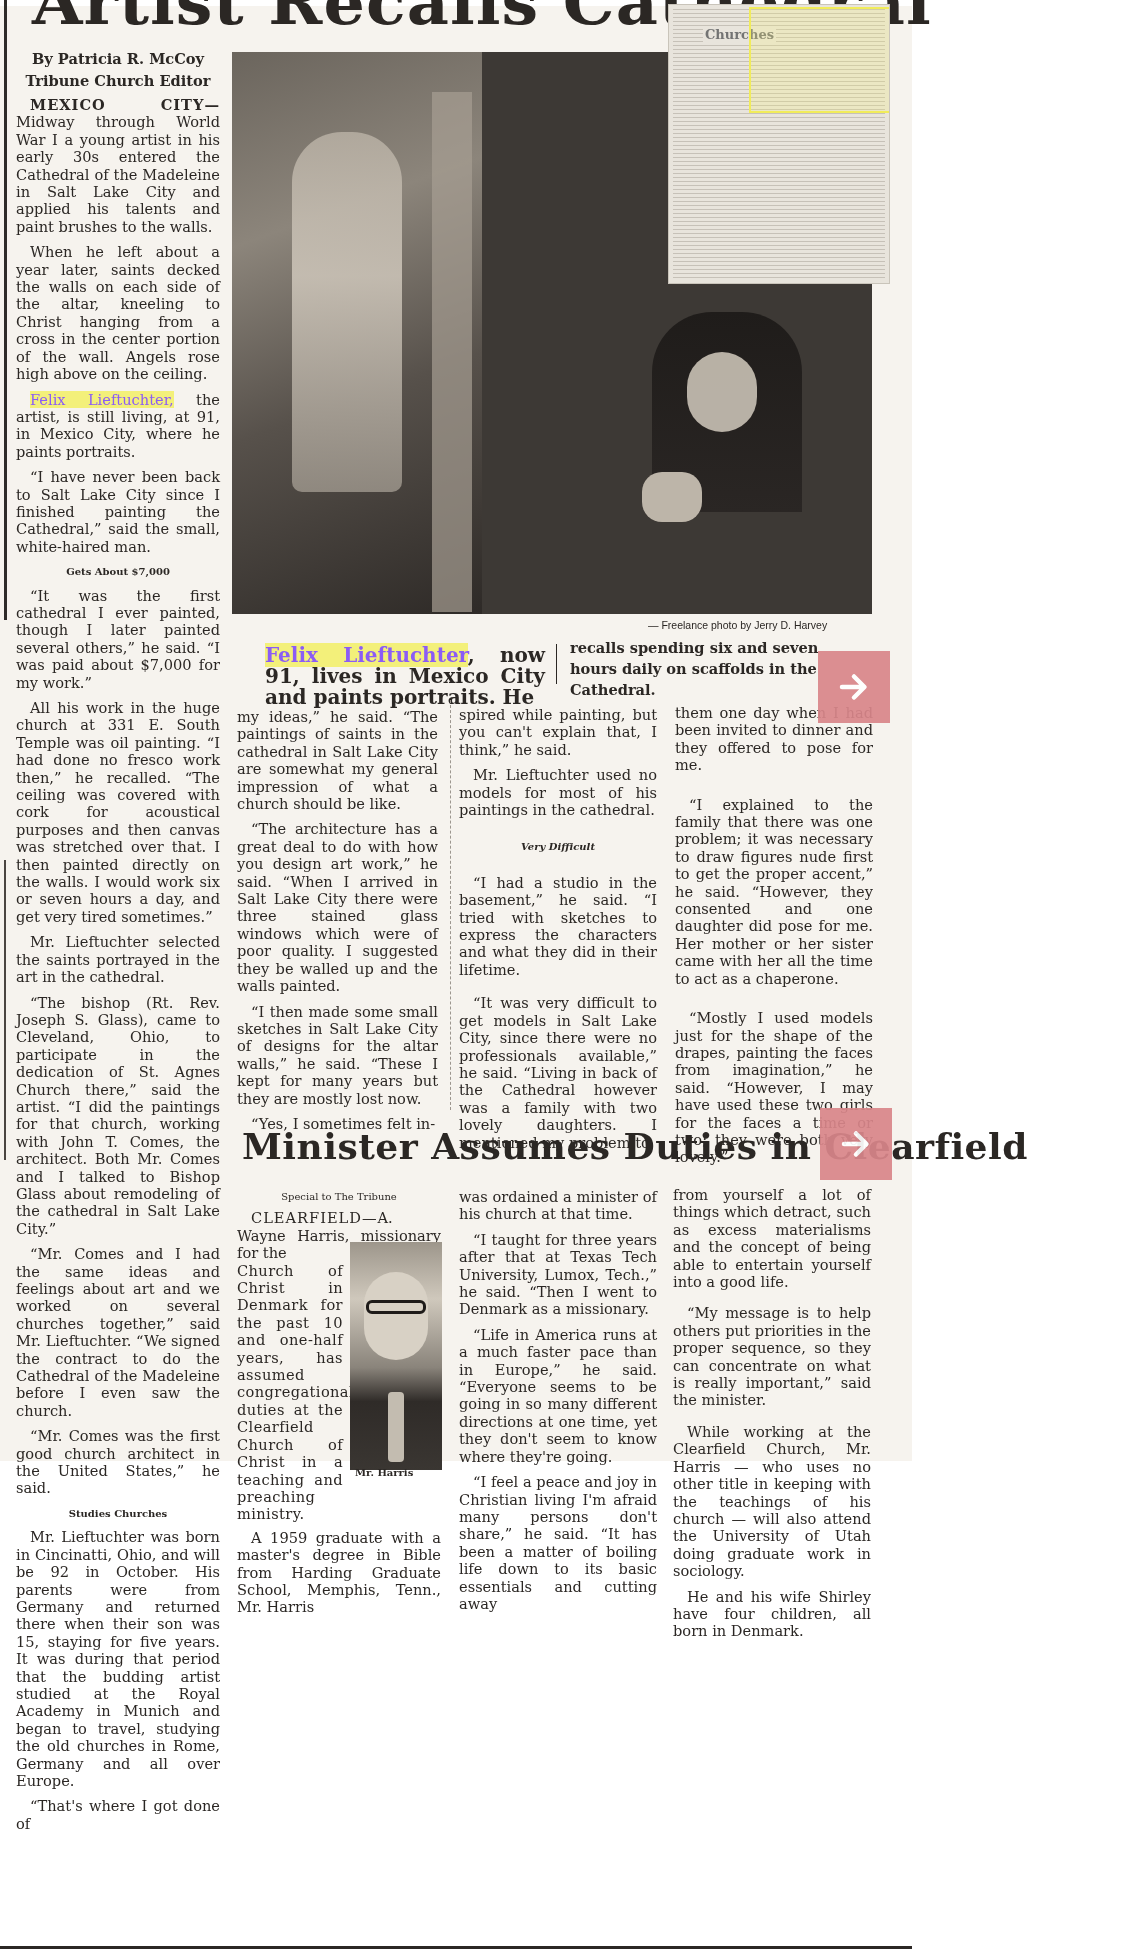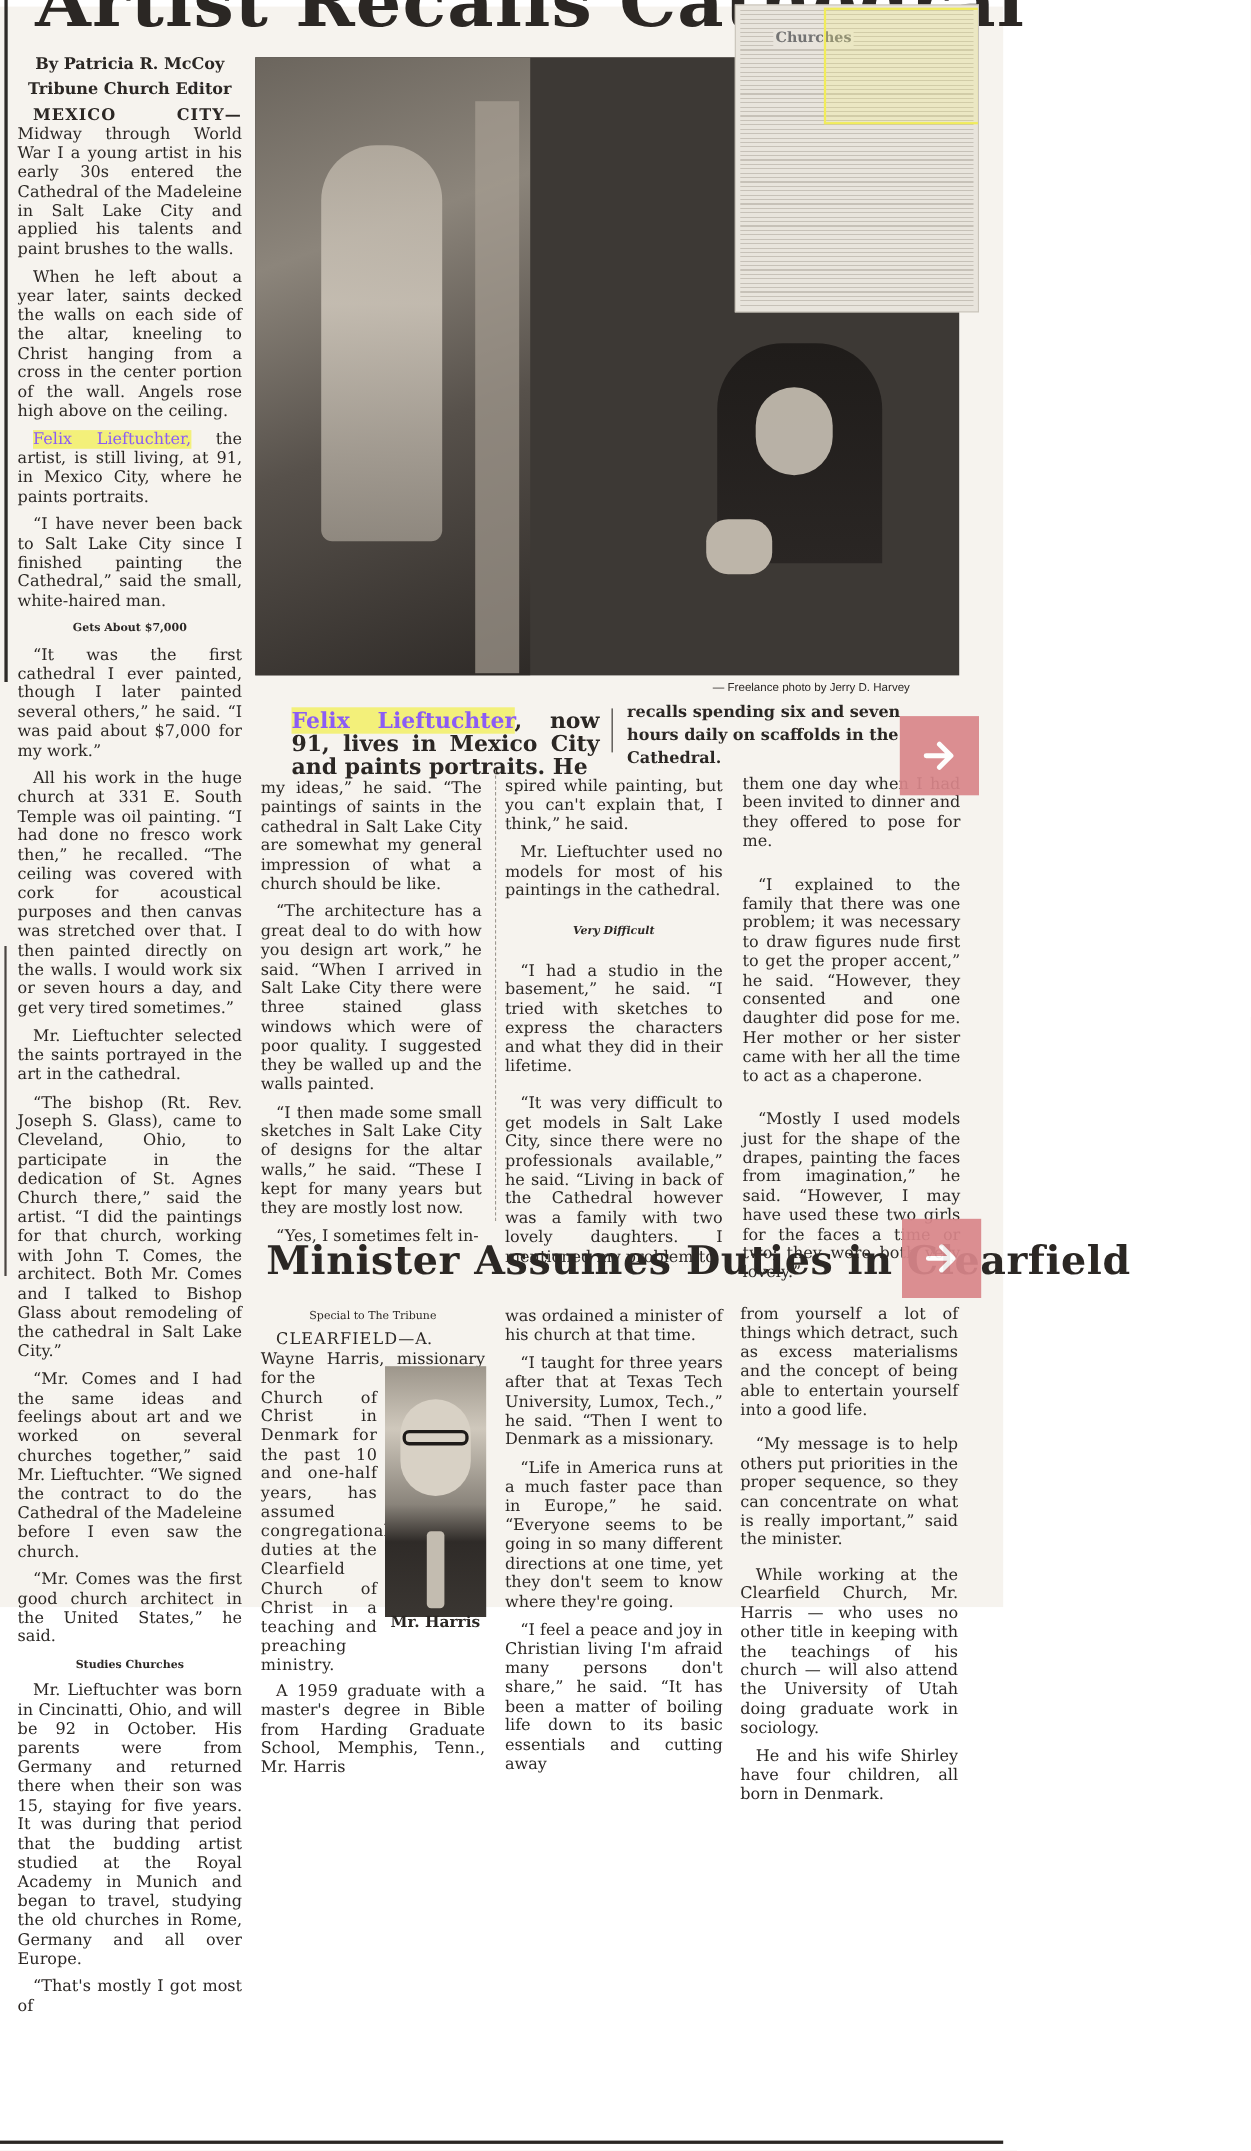--- a/index.html
+++ b/index.html
@@ -38,21 +38,21 @@
   .caption-div { position:absolute; left:556px; top:644px; width:1px; height:40px; background:#2b2724; }
   .dash-rule { position:absolute; width:0; border-left:1px dashed #9c968e; }
   .arrow { position:absolute; width:72px; height:72px; background:#d9868a; opacity:0.92; display:flex; align-items:center; justify-content:center; }
   .arrow svg { width:36px; height:36px; }
   .headline2 { position:absolute; left:242px; top:1125px; font-weight:bold; font-size:36px; white-space:nowrap; letter-spacing:0.5px; color:#2b2724; }
   .photo-harris { position:absolute; left:350px; top:1242px; width:92px; height:228px; overflow:hidden;
         background:linear-gradient(180deg,#9d968b 0%,#cfc8bc 25%,#8a847b 55%,#2f2b28 70%,#3a3632 100%); }
   .photo-harris .face { position:absolute; left:14px; top:30px; width:64px; height:88px; border-radius:32px; background:#d8d1c5; }
   .photo-harris .glasses { position:absolute; left:16px; top:58px; width:60px; height:14px; border:3px solid #1e1b19; border-radius:6px; box-sizing:border-box; }
   .photo-harris .tie { position:absolute; left:38px; top:150px; width:16px; height:70px; background:#c3bcb0; border-radius:4px; }
-  .harris-cap { position:absolute; left:355px; top:1467px; font-weight:bold; font-size:14px; }
+  .harris-cap { position:absolute; left:355px; top:1467px; font-weight:bold; font-size:10px; }
   .bottom-rule { position:absolute; left:0; top:1946px; width:912px; height:3px; background:#2b2724; }
 </style>
 </head>
 <body>
 
 <div class="page">
   <div class="edge-top"></div>
   <div class="edge-left"></div>
   <div class="edge-left2"></div>
 
@@ -67,21 +67,21 @@
     <p>“I have never been back to Salt Lake City since I finished painting the Cathedral,” said the small, white-haired man.</p>
     <div class="subhead">Gets About $7,000</div>
     <p>“It was the first cathedral I ever painted, though I later painted several others,” he said. “I was paid about $7,000 for my work.”</p>
     <p>All his work in the huge church at 331 E. South Temple was oil painting. “I had done no fresco work then,” he recalled. “The ceiling was covered with cork for acoustical purposes and then canvas was stretched over that. I then painted directly on the walls. I would work six or seven hours a day, and get very tired sometimes.”</p>
     <p>Mr. Lieftuchter selected the saints portrayed in the art in the cathedral.</p>
     <p>“The bishop (Rt. Rev. Joseph S. Glass), came to Cleveland, Ohio, to participate in the dedication of St. Agnes Church there,” said the artist. “I did the paintings for that church, working with John T. Comes, the architect. Both Mr. Comes and I talked to Bishop Glass about remodeling of the cathedral in Salt Lake City.”</p>
     <p>“Mr. Comes and I had the same ideas and feelings about art and we worked on several churches together,” said Mr. Lieftuchter. “We signed the contract to do the Cathedral of the Madeleine before I even saw the church.</p>
     <p>“Mr. Comes was the first good church architect in the United States,” he said.</p>
     <div class="subhead">Studies Churches</div>
     <p>Mr. Lieftuchter was born in Cincinatti, Ohio, and will be 92 in October. His parents were from Germany and returned there when their son was 15, staying for five years. It was during that period that the budding artist studied at the Royal Academy in Munich and began to travel, studying the old churches in Rome, Germany and all over Europe.</p>
-    <p>“That's mostly I got most of</p>
+    <p>“That's where I got done of</p>
   </div>
 
   <div class="photo-main">
     <div class="canvas"></div>
     <div class="figure"></div>
     <div class="frame"></div>
     <div class="man"></div>
     <div class="face"></div>
     <div class="hand"></div>
   </div>

